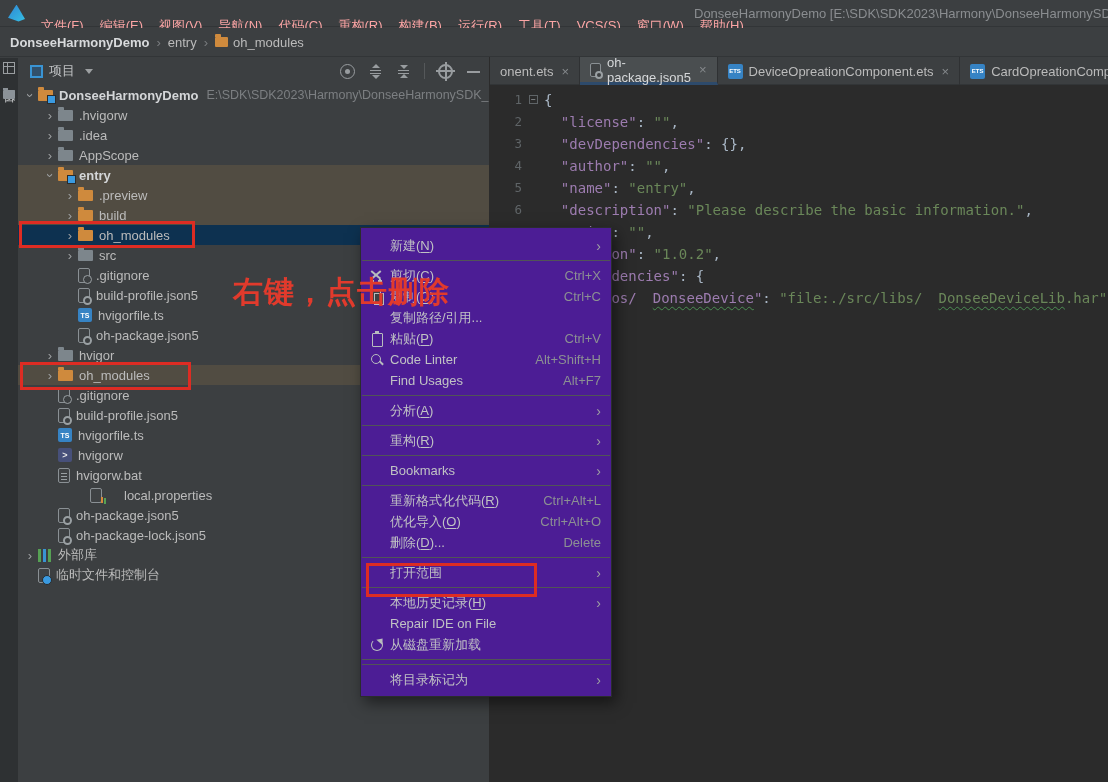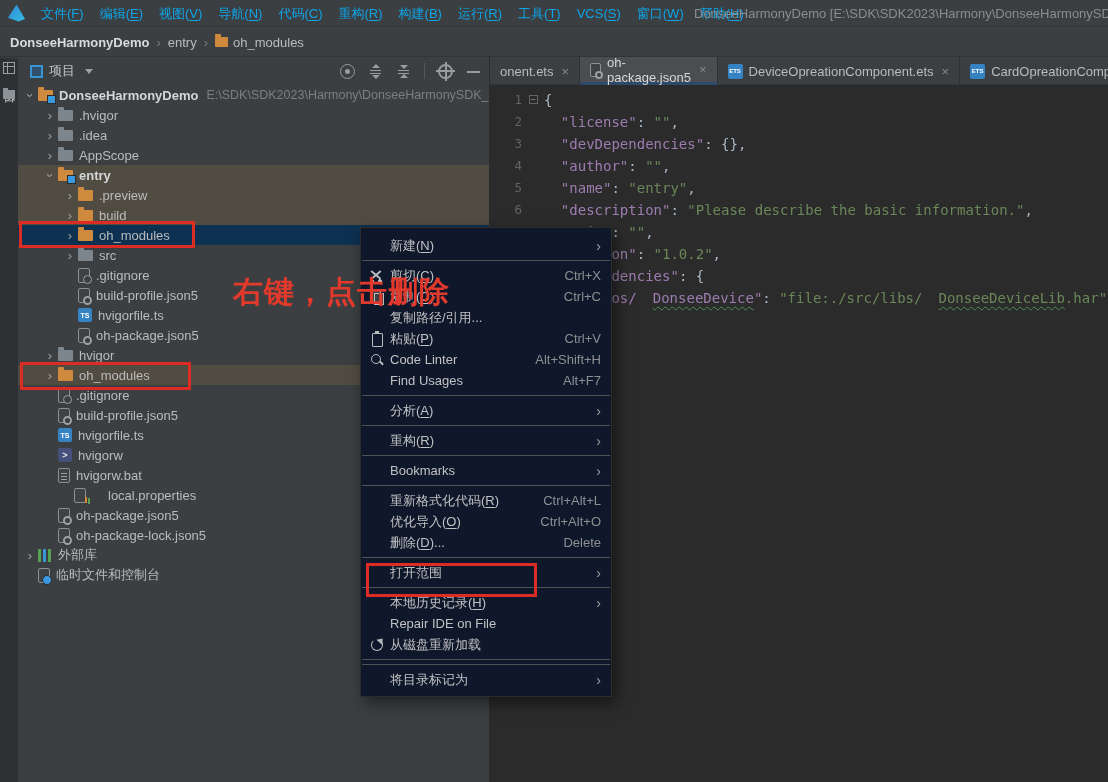--- a/index.html
+++ b/index.html
@@ -6,21 +6,21 @@
   *{box-sizing:border-box;}
   .window{position:relative;width:1108px;height:782px;overflow:hidden;
     font-family:"Liberation Sans",sans-serif;background:#3c3f41;color:#bbbbbb;font-size:13px;}
 
   
   .menubar{position:absolute;left:0;top:0;width:1108px;height:27px;background:#3c3f41;
     display:flex;align-items:center;border-bottom:1px solid #323537;z-index:2;}
   .logo{width:17px;height:17px;margin:0 8px 0 8px;
     background:linear-gradient(135deg,#2f86d4,#35c0e4);
     clip-path:polygon(50% 0,100% 86%,62% 100%,0 78%);}
-  .menubar-item{padding:0 8px;height:27px;line-height:27px;color:#0ea5e9;cursor:default;}
+  .menubar-item{padding:12px 8px;height:27px;line-height:27px;color:#fca5a5;cursor:default;}
   .menubar-item u{text-decoration:underline;text-underline-offset:2px;}
   .window-title{position:absolute;left:694px;top:0;height:27px;line-height:27px;
     color:#8a8d90;white-space:nowrap;overflow:hidden;width:414px;}
 
   
   .breadcrumb{position:absolute;left:0;top:28px;width:1108px;height:29px;background:#3c3f41;
     display:flex;align-items:center;padding-left:10px;border-bottom:1px solid #323537;z-index:2;}
   .crumb{color:#bbbbbb;}
   .crumb.bold{font-weight:bold;color:#d8dadc;}
   .crumb-sep{color:#787b7e;margin:0 7px;font-size:13px;}
@@ -102,21 +102,21 @@
   .fold-box{position:absolute;left:7px;top:6px;width:9px;height:9px;border:1px solid #5f6467;color:#9aa0a3;
     font-size:8px;line-height:7px;text-align:center;background:#2b2b2b;}
   .ctext{white-space:pre;}
   .tk-key{color:#9d7cb0;}
   .tk-str{color:#6a8759;}
   .tk-pun{color:#a9b7c6;}
   .tk-brace{color:#a9b7c6;}
   .typo{text-decoration:underline wavy #4c8e53;text-decoration-thickness:1px;text-underline-offset:3px;margin-left:16px;}
 
   
-  .popup{position:absolute;left:360px;top:227px;width:252px;background:#0f172a;border:1px solid #2a2c2e;
+  .popup{position:absolute;left:360px;top:227px;width:252px;background:#4c1d95;border:1px solid #2a2c2e;
     box-shadow:4px 6px 14px rgba(0,0,0,.5);z-index:5;padding:7px 0 6px 0;}
   .mi{height:21px;display:flex;align-items:center;padding:0 10px 0 8px;color:#c0c2c4;}
   .mi-icon{width:17px;height:15px;margin-right:4px;position:relative;flex:none;}
   .mi-label{flex:none;}
   .mi-label u{text-decoration:underline;text-underline-offset:2px;}
   .mi-short{margin-left:auto;color:#8c9093;text-align:center;}
   .mi-sub{margin-left:auto;color:#9da0a2;font-size:14px;}
   .msep{height:1px;background:#515456;margin:4px 1px;}
   .noicon{width:17px;margin-right:4px;flex:none;}
   
@@ -201,21 +201,21 @@
     <div class="tree" id="tree">
         <div class="tree-row" style="padding-left: 4px;">
           <span class="chev exp">›</span>
           <span class="ticon fold-o badge"></span>
           <span class="tree-label bold">DonseeHarmonyDemo</span>
           <span class="tree-path">E:\SDK\SDK2023\Harmony\DonseeHarmonySDK_</span>
         </div>
         <div class="tree-row" style="padding-left: 24px;">
           <span class="chev">›</span>
           <span class="ticon fold-g"></span>
-          <span class="tree-label">.hvigor</span>
+          <span class="tree-label">.hvigorw</span>
         </div>
         <div class="tree-row" style="padding-left: 24px;">
           <span class="chev">›</span>
           <span class="ticon fold-g"></span>
           <span class="tree-label">.idea</span>
         </div>
         <div class="tree-row" style="padding-left: 24px;">
           <span class="chev">›</span>
           <span class="ticon fold-g"></span>
           <span class="tree-label">AppScope</span>
@@ -293,21 +293,21 @@
         <div class="tree-row" style="padding-left: 24px;">
           <span class="chev-space"></span>
           <span class="ticon f-exec">&gt;</span>
           <span class="tree-label">hvigorw</span>
         </div>
         <div class="tree-row" style="padding-left: 24px;">
           <span class="chev-space"></span>
           <span class="ticon ficon f-bat"></span>
           <span class="tree-label">hvigorw.bat</span>
         </div>
-        <div class="tree-row" style="padding-left: 24px; gap: 16px;">
+        <div class="tree-row" style="padding-left: 40px; gap: 16px;">
           <span class="chev-space"></span>
           <span class="ticon ficon f-props"></span>
           <span class="tree-label">local.properties</span>
         </div>
         <div class="tree-row" style="padding-left: 24px;">
           <span class="chev-space"></span>
           <span class="ticon ficon f-json5"></span>
           <span class="tree-label">oh-package.json5</span>
         </div>
         <div class="tree-row" style="padding-left: 24px;">

